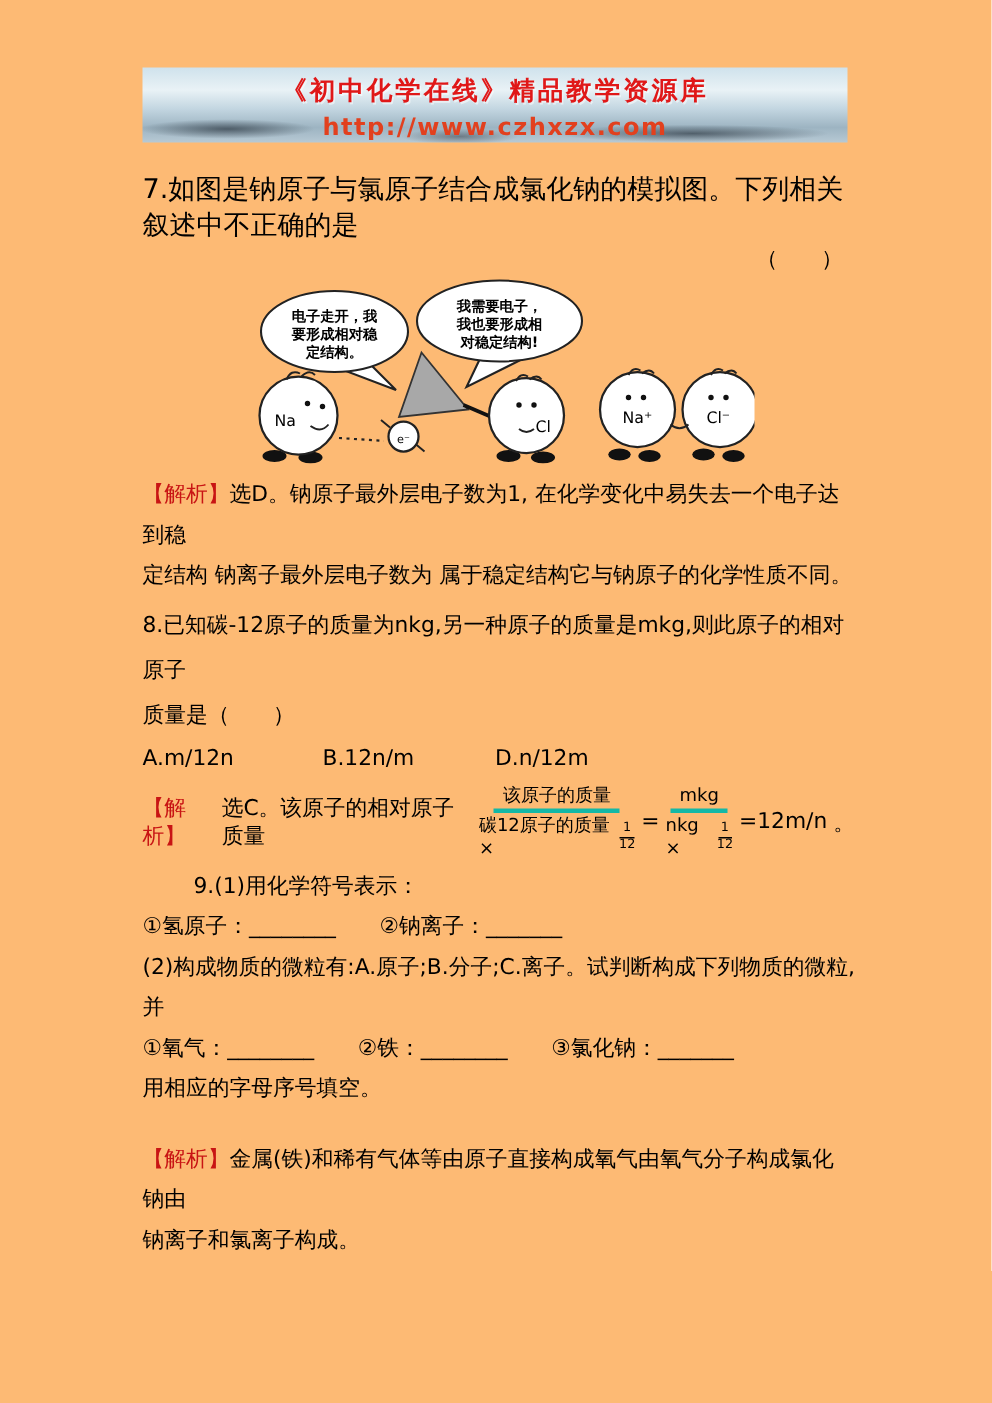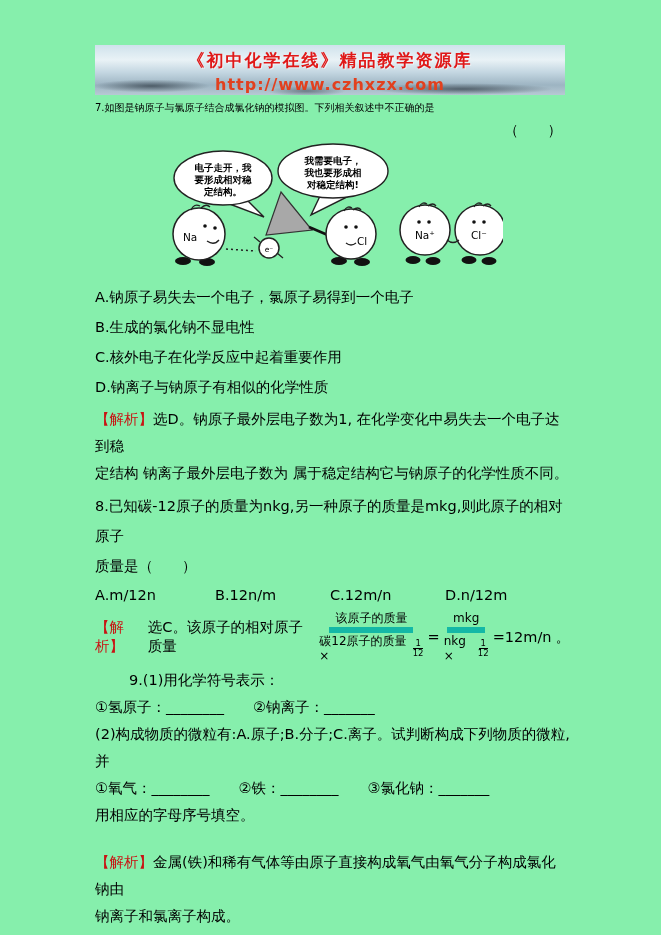--- a/index.html
+++ b/index.html
@@ -1,53 +1,53 @@
 <!DOCTYPE html>
 <html><head>
 <meta charset="utf-8">
 <style>
   html,body{margin:0;padding:0;background:#fff;}
-  .page{position:relative;width:661px;height:935px;background:#86efac;overflow:hidden;
+  .page{position:relative;width:661px;height:935px;background:#fdba74;overflow:hidden;
         font-family:"DejaVu Sans","Liberation Sans",sans-serif;color:#000;}
   .content{position:absolute;left:95px;top:0;width:475px;}
   p{margin:0;}
   
   .banner{margin-top:45px;width:470px;height:50px;position:relative;overflow:hidden;
     background:
       radial-gradient(ellipse 90px 10px at 12% 82%, rgba(35,45,55,.65), transparent 65%),
       radial-gradient(ellipse 140px 9px at 78% 88%, rgba(25,35,45,.6), transparent 65%),
       radial-gradient(ellipse 60px 8px at 45% 92%, rgba(45,55,65,.5), transparent 65%),
       linear-gradient(180deg,#cfe2ec 0%,#e9f2f6 30%,#c3d6e1 55%,#9db4c2 80%,#b7c9d4 100%);}
   .banner-title{position:absolute;top:4px;left:0;right:0;text-align:center;
     font-family:"DejaVu Serif","Liberation Serif",serif;font-weight:bold;font-size:17px;
     letter-spacing:2px;color:#e01818;text-shadow:1px 1px 0 rgba(255,255,255,.5);}
   .banner-url{position:absolute;bottom:1px;left:0;right:0;text-align:center;
     font-weight:bold;font-size:16px;color:#e2401e;letter-spacing:1px;}
   
-  .stem{margin-top:1px;font-size:10px;line-height:24px;}
+  .stem{margin-top:20px;font-size:18px;line-height:24px;}
   .bracket{font-size:14.5px;line-height:20px;text-align:right;padding-right:8px;}
   .opt{font-size:14.5px;line-height:30px;}
   .para{font-size:14.5px;line-height:27px;}
   .red{color:#c81414;}
   .optrow{display:flex;font-size:14.5px;line-height:28px;}
   .optrow span{display:inline-block;}
   .optrow .c1{width:120px;}.optrow .c2{width:115px;}.optrow .c3{width:115px;}
   
   .cartoon{margin-left:68px;margin-top:2px;}
   .bub{fill:#fff;stroke:#222;stroke-width:1.4;}
   .btxt{font:bold 9.5px "DejaVu Sans",sans-serif;text-anchor:middle;}
   .ball{fill:#fff;stroke:#222;stroke-width:1.5;}
   .strok{fill:none;stroke:#222;stroke-width:1.3;}
   .dots{stroke:#222;stroke-width:1.5;stroke-dasharray:2 3;fill:none;}
   .lbl{font:10.5px "DejaVu Sans",sans-serif;}
   .elbl{font:7.5px "DejaVu Sans",sans-serif;text-anchor:middle;}
   
   .formula{display:flex;align-items:center;margin-top:4px;height:48px;font-size:14.5px;}
   .frac{display:inline-flex;flex-direction:column;align-items:center;font-size:12px;margin:0 2px;line-height:1.25;}
-  .frac .num{padding:0 6px 1px;border-bottom:6px solid #14b8a6;display:flex;align-items:center;}
+  .frac .num{padding:0 6px 1px;border-bottom:3px solid #14b8a6;display:flex;align-items:center;}
   .frac .den{padding:1px 2px 0;display:flex;align-items:center;}
   .sfrac{display:inline-flex;flex-direction:column;align-items:center;font-size:8.5px;line-height:1.1;margin-left:3px;}
   .sfrac .snum{border-bottom:1px solid #000;padding:0 2px;}
 </style>
 </head>
 <body>
 
 <div class="page">
   <div class="content">
 
@@ -128,38 +128,31 @@
         <circle cx="266" cy="80" r="1.8" fill="#111"></circle>
         <circle cx="311" cy="80" r="1.8" fill="#111"></circle>
         <circle cx="321" cy="80" r="1.8" fill="#111"></circle>
         <path d="M284,98 q6,5 12,0" class="strok"></path>
         <text x="252" y="97" class="lbl">Na⁺</text>
         <text x="308" y="97" class="lbl">Cl⁻</text>
       </g>
     </svg>
 
     
-    <div style="margin-top:12px;">
-      <p class="opt">A.钠原子易失去一个电子，氯原子易得到一个电子</p>
-      <p class="opt">B.生成的氯化钠不显电性</p>
-      <p class="opt">C.核外电子在化学反应中起着重要作用</p>
-      <p class="opt">D.钠离子与钠原子有相似的化学性质</p>
-    </div>
 
     
     <p class="para" style="margin-top:4px;"><span class="red">【解析】</span><span>选D。钠原子最外层电子数为1, 在化学变化中易失去一个电子达到稳</span></p>
     <p class="para">定结构 钠离子最外层电子数为 属于稳定结构它与钠原子的化学性质不同。</p>
 
     
     <p class="para" style="margin-top:4px;line-height:30px;">8.已知碳-12原子的质量为nkg,另一种原子的质量是mkg,则此原子的相对原子</p>
     <p class="para" style="line-height:30px;">质量是（　　）</p>
     <div class="optrow">
       <span class="c1">A.m/12n</span>
       <span class="c2">B.12n/m</span>
-      <span class="c3">C.12m/n</span>
       <span>D.n/12m</span>
     </div>
 
     
     <div class="formula">
       <span class="red">【解析】</span>
       <span>选C。该原子的相对原子质量</span>
       <span class="frac">
         <span class="num">该原子的质量</span>
         <span class="den">

